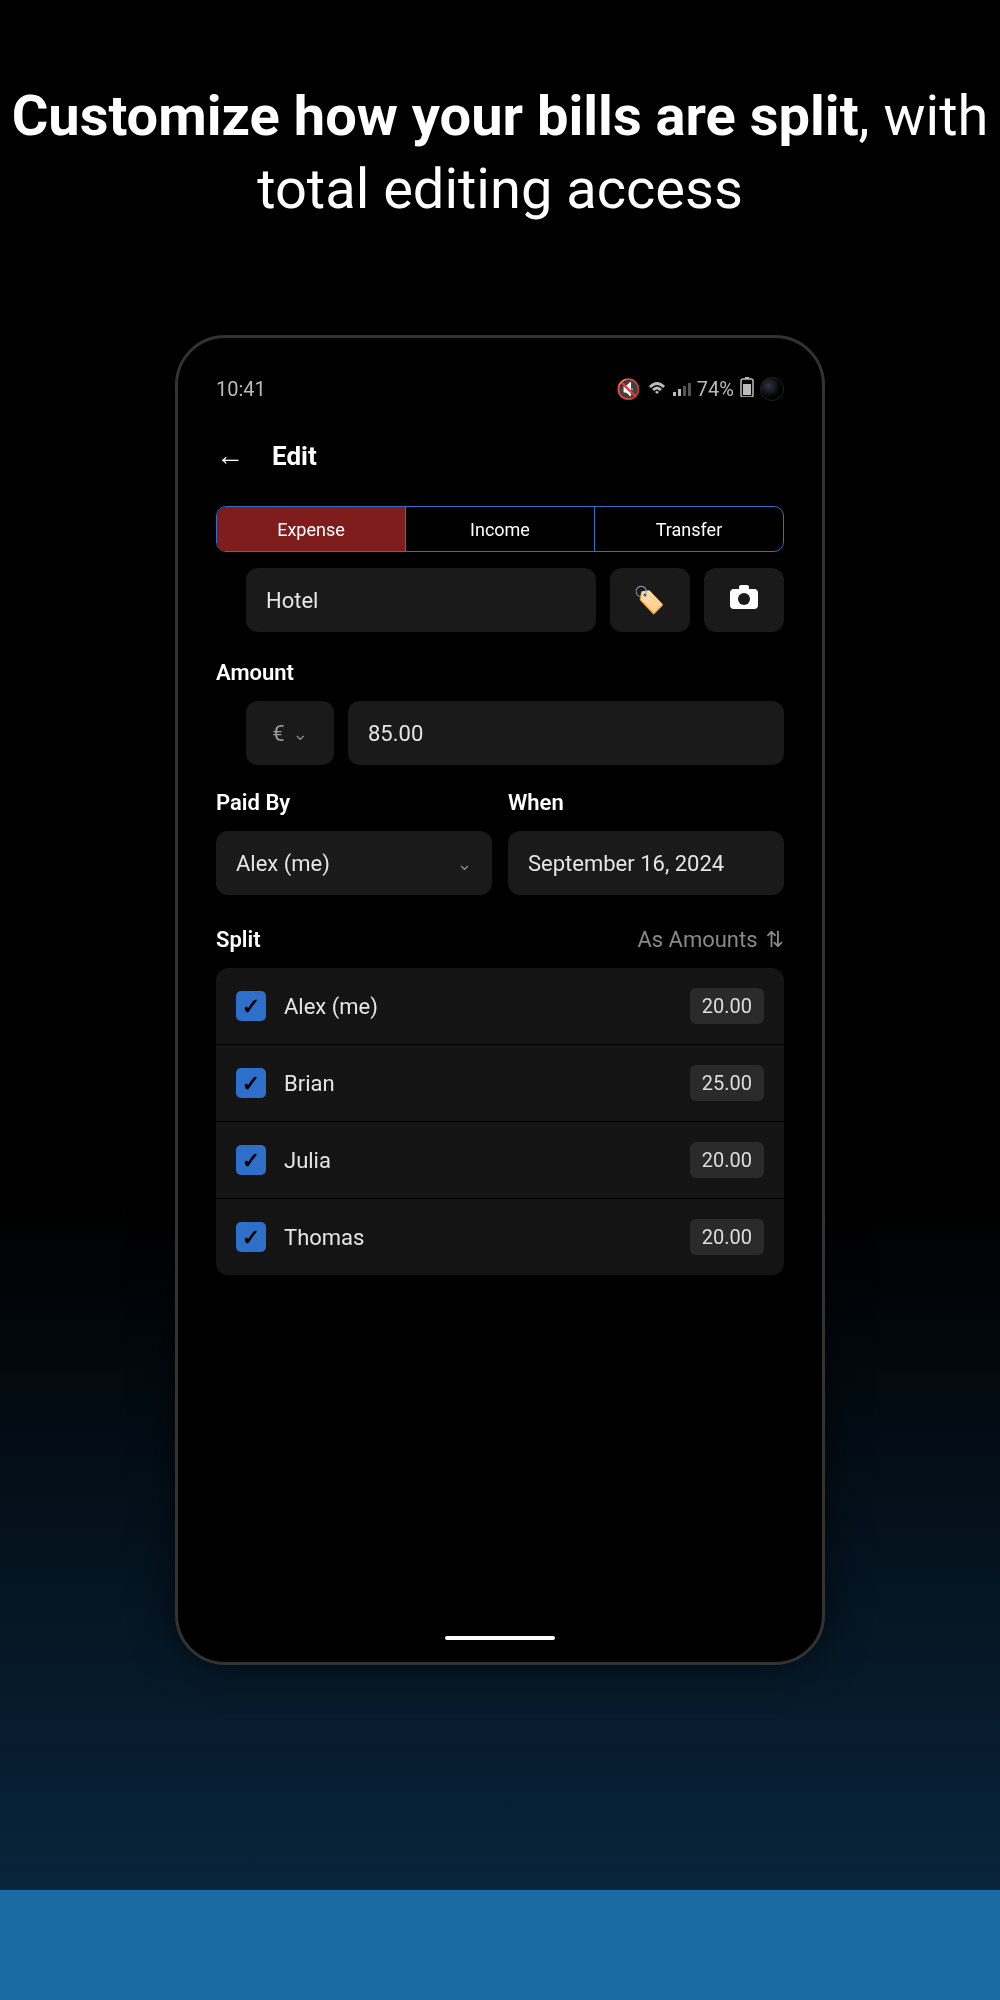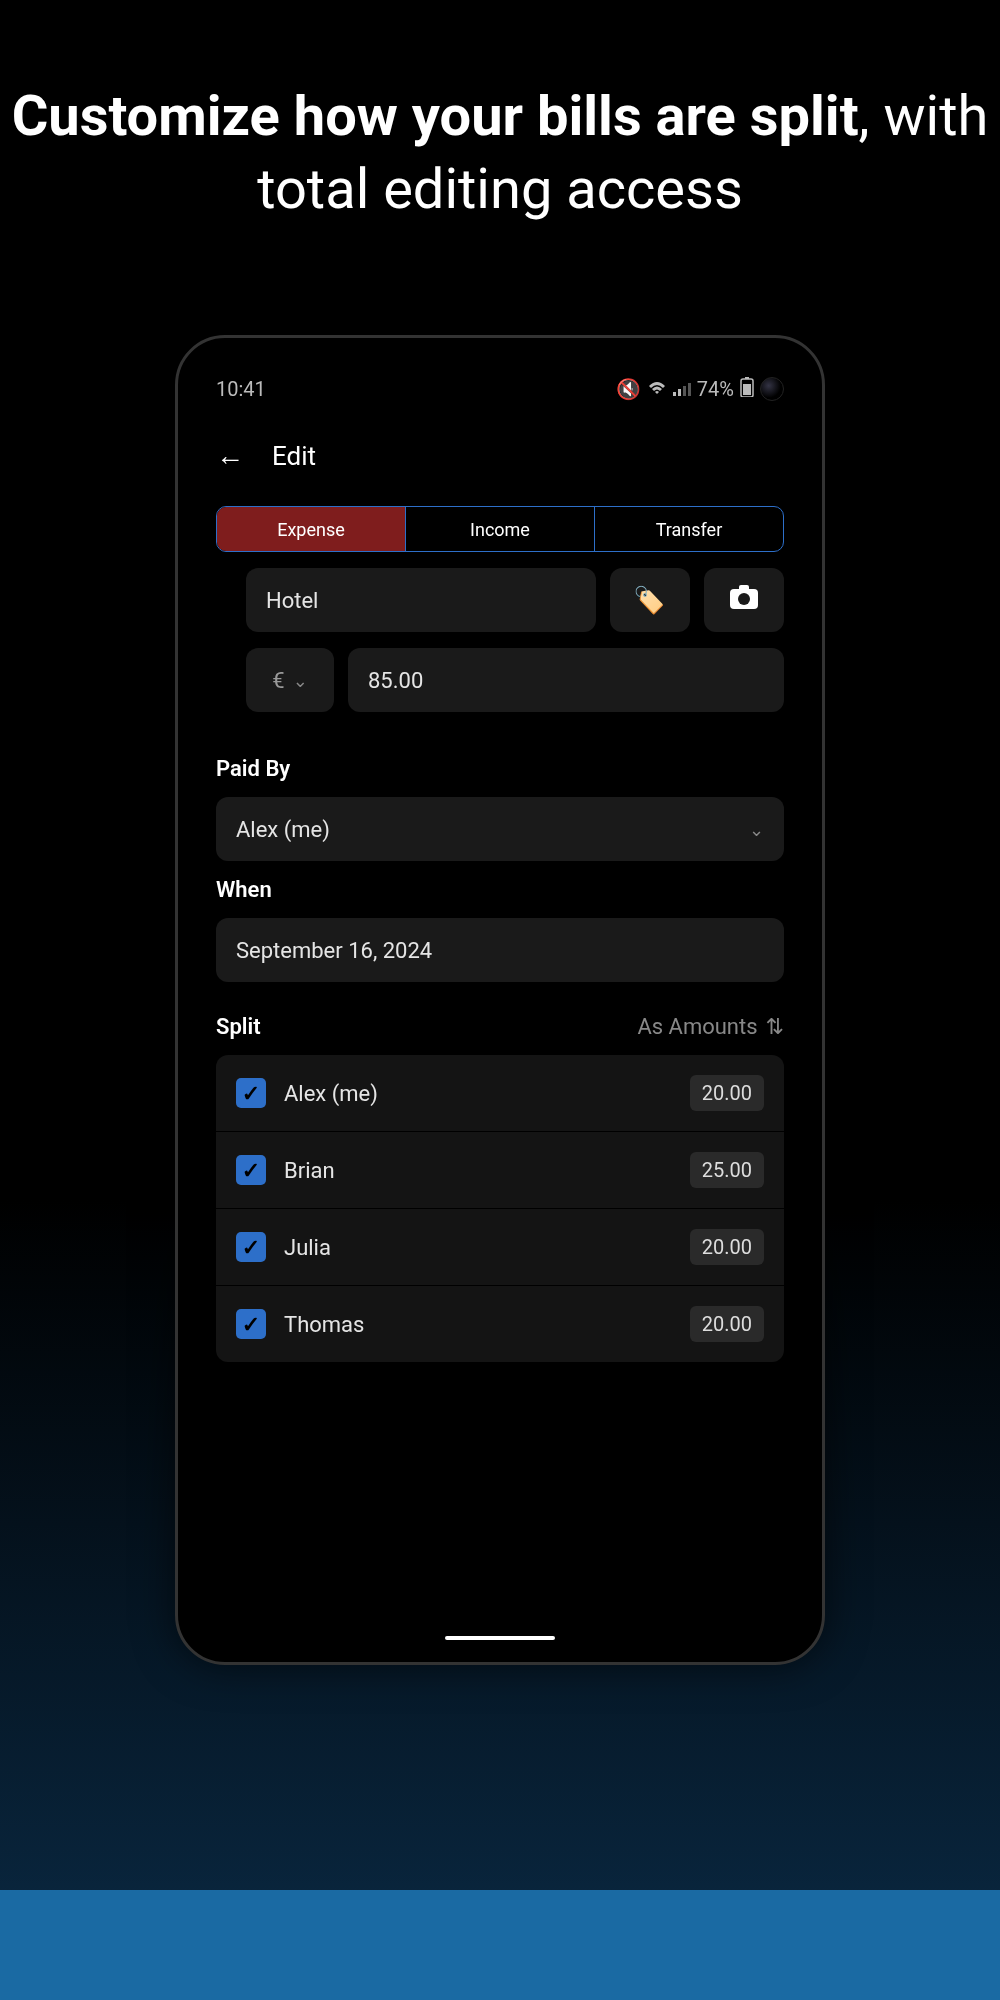--- a/index.html
+++ b/index.html
@@ -60,21 +60,21 @@
   border: 1px solid #222;
 }
 
 .header-row {
   display: flex;
   align-items: center;
   gap: 28px;
   margin-top: 32px;
 }
 .back-arrow { font-size: 28px; color: #fff; }
-.header-title { font-size: 26px; font-weight: 400; }
+.header-title { font-size: 26px; font-weight: 700; }
 
 .seg-control {
   display: flex;
   margin-top: 34px;
   border: 1px solid #2d6fc9;
   border-radius: 10px;
   overflow: hidden;
   height: 46px;
 }
 .seg-item {
@@ -121,21 +121,21 @@
   background: #1a1a1a;
   border-radius: 12px;
   width: 88px; height: 64px;
   display: flex; align-items: center; justify-content: center;
   gap: 8px;
   color: #999;
   font-size: 22px;
 }
 .amount-box { flex: 1; }
 
-.two-col { display: flex; gap: 16px; margin-top: 44px; flex-direction: column; }
+.two-col { display: flex; gap: 16px; margin-top: 25px; }
 .col { flex: 1; }
 .col-label { font-size: 22px; font-weight: 600; margin-bottom: 16px; }
 
 .dropdown-box {
   background: #1a1a1a;
   border-radius: 12px;
   height: 64px;
   display: flex;
   align-items: center;
   justify-content: space-between;
@@ -267,20 +267,21 @@
         <span>
           <svg width="30" height="26" viewBox="0 0 30 26">
               <rect x="1" y="5" width="28" height="20" rx="4" fill="#fff"></rect>
               <rect x="10" y="1" width="10" height="6" rx="2" fill="#fff"></rect>
               <circle cx="15" cy="15" r="6" fill="#1a1a1a"></circle>
             </svg>
         </span>
       </div>
     </div>
 
+    <div class="section-label">Amount</div>
     <div class="row-2">
       <div class="currency-box">
         <span>€</span>
         <span class="chevron">⌄</span>
       </div>
       <div class="input-box amount-box">
           <span>85.00</span>
         </div>
     </div>
 

